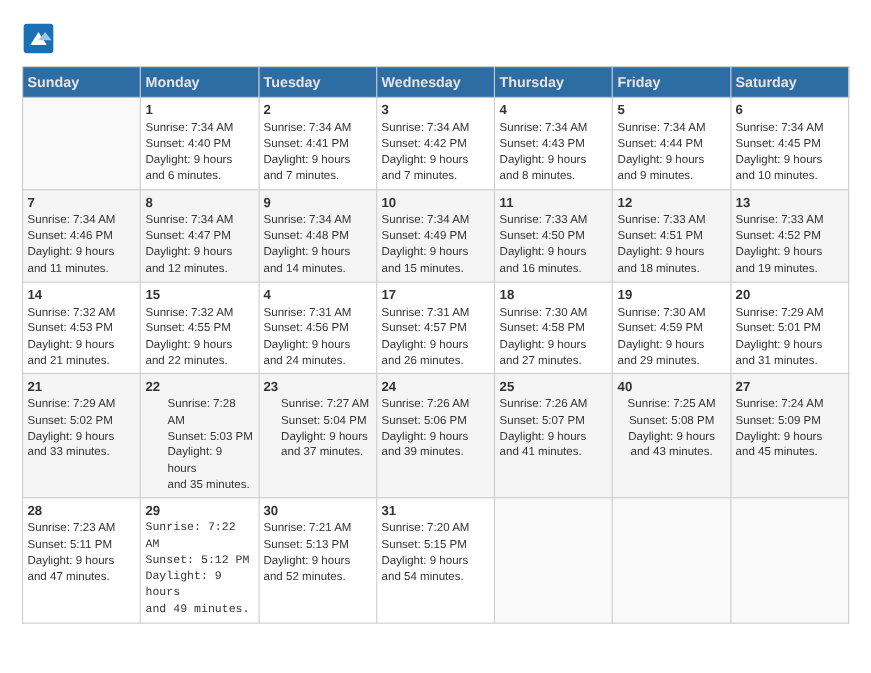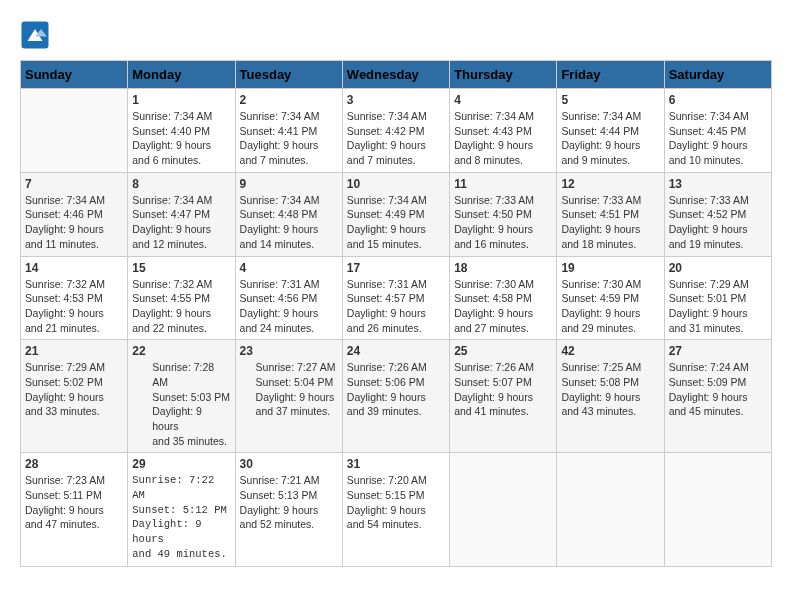--- a/index.html
+++ b/index.html
@@ -46,21 +46,21 @@
       font-size: 14px;
       color: #555;
     }
     table {
       width: 100%;
       border-collapse: collapse;
       font-size: 11px;
     }
     thead tr th {
       background-color: #2e6da4;
-      color: #000000;
+      color: #e5e5e5;
       padding: 6px 4px;
       text-align: left;
       font-size: 13px;
       font-weight: bold;
       border: 1px solid #ccc;
     }
     tbody tr td {
       border: 1px solid #ccc;
       vertical-align: top;
       padding: 4px 4px;
@@ -298,22 +298,22 @@
 and 39 minutes.</div>
         </td>
         <td>
           <span class="day-number">25</span>
           <div class="day-detail" style="white-space: pre-line;">Sunrise: 7:26 AM
 Sunset: 5:07 PM
 Daylight: 9 hours
 and 41 minutes.</div>
         </td>
         <td>
-          <span class="day-number">42</span>
-          <div class="day-detail" style="white-space: pre-line;">Sunrise: 7:25 AM
+          <span class="day-number">40</span>
+          <div class="day-detail" style="white-space: pre-line; text-align: center;">Sunrise: 7:25 AM
 Sunset: 5:08 PM
 Daylight: 9 hours
 and 43 minutes.</div>
         </td>
         <td>
           <span class="day-number">27</span>
           <div class="day-detail" style="white-space: pre-line;">Sunrise: 7:24 AM
 Sunset: 5:09 PM
 Daylight: 9 hours
 and 45 minutes.</div>

